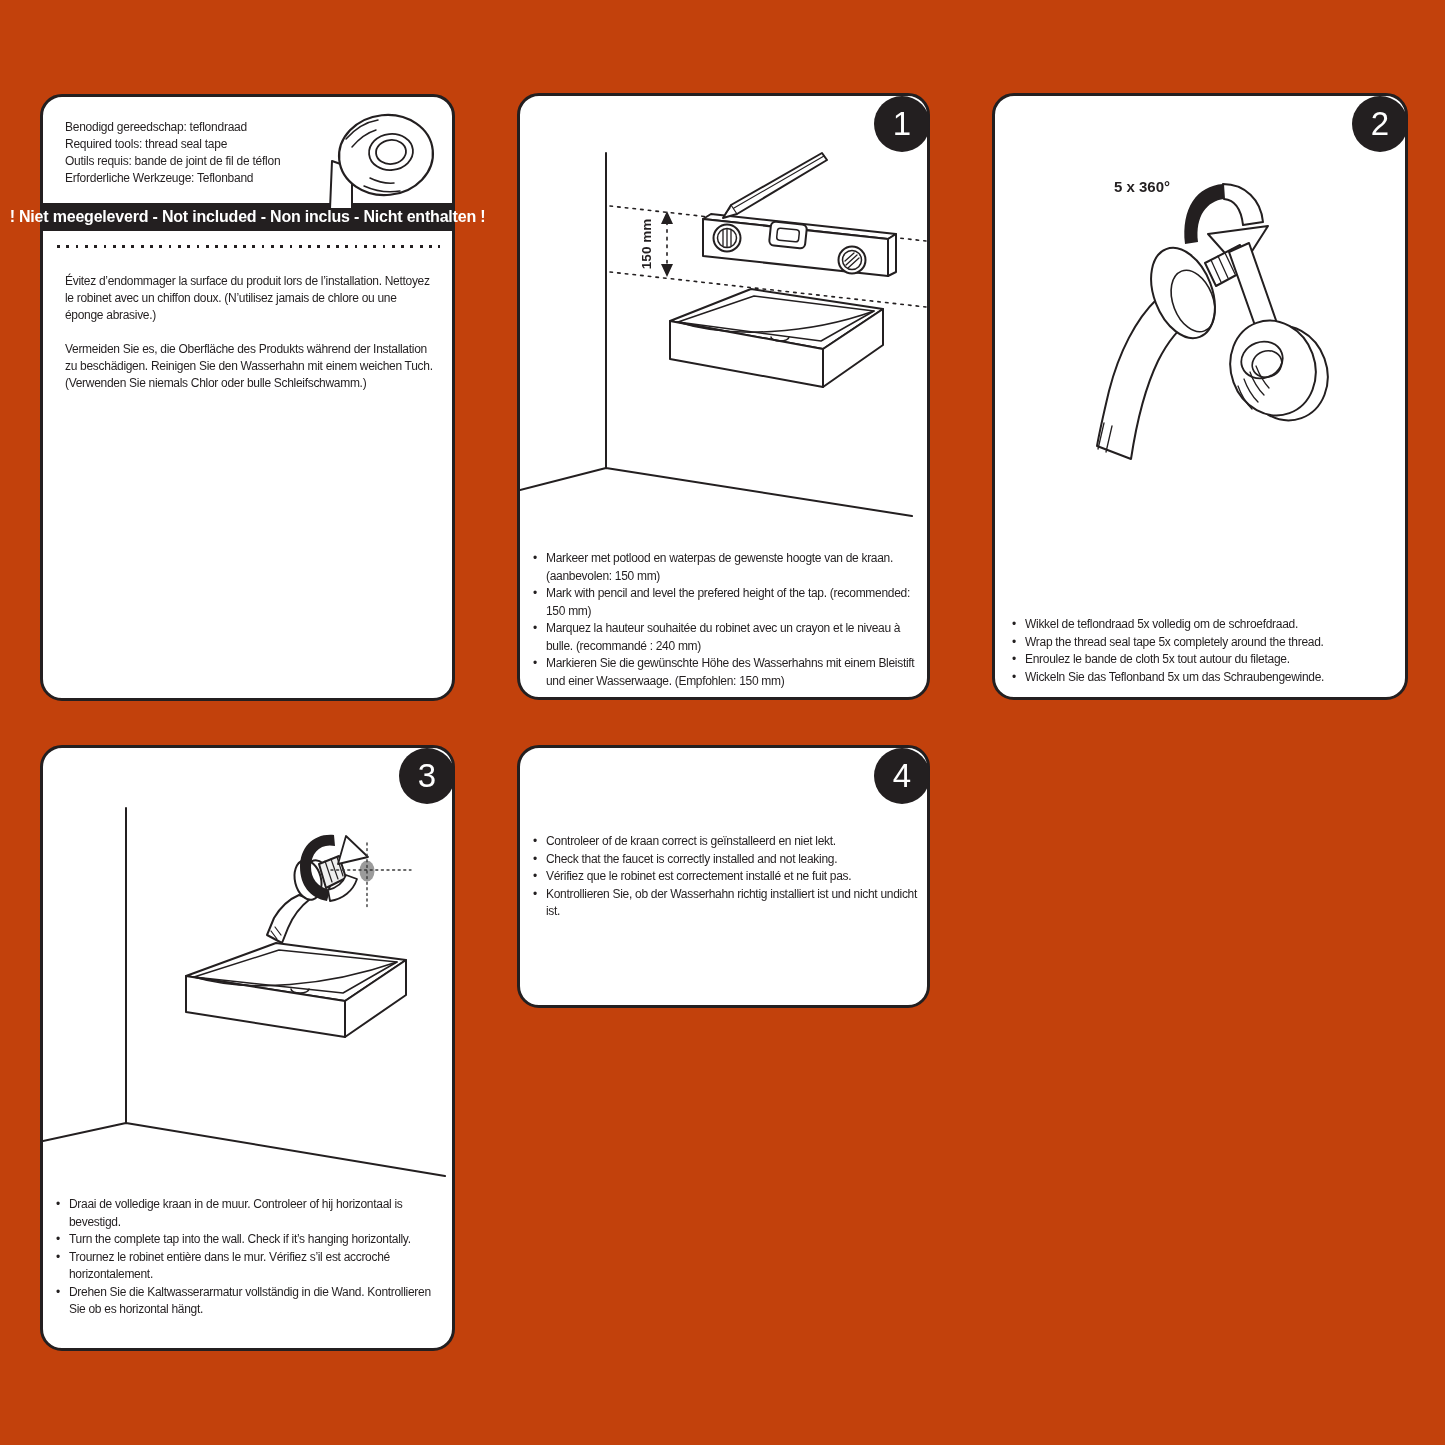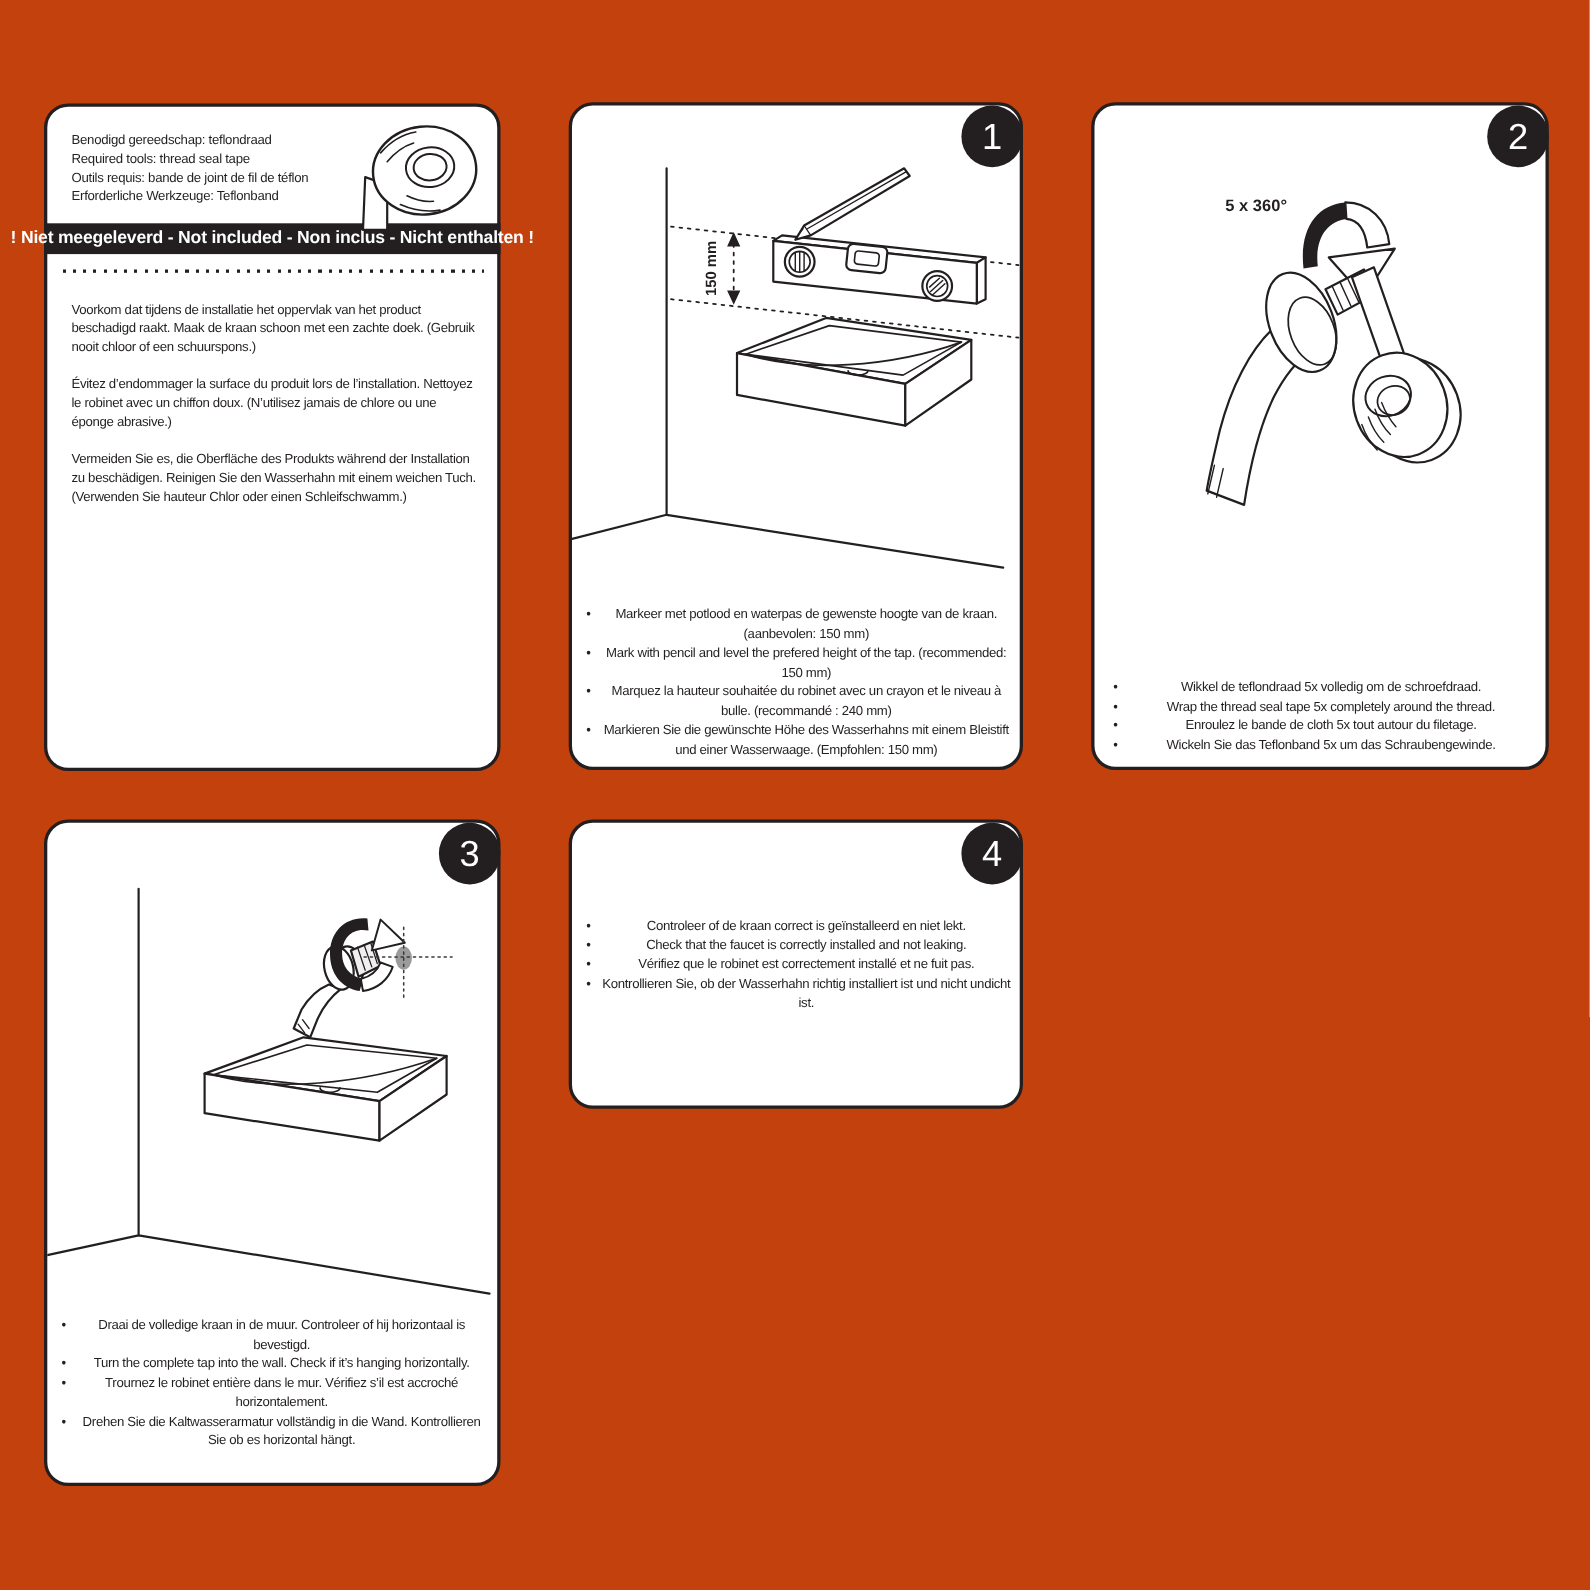--- a/index.html
+++ b/index.html
@@ -30,21 +30,21 @@
   .paras{position:absolute;top:176px;left:22px;width:368px;
          font-size:12px;line-height:17px;letter-spacing:-0.3px;z-index:1;}
   .paras p{margin:0 0 17px 0;}
 
   .bullets{position:absolute;left:12px;width:388px;font-size:12px;line-height:17.5px;
            letter-spacing:-0.3px;z-index:4;}
   #panel-step1 .bullets{top:454px;}
   #panel-step2 .bullets{top:520px;left:16px;width:384px;}
   #panel-step3 .bullets{top:448px;}
   #panel-step4 .bullets{top:85px;}
-  .b{position:relative;padding-left:14px;text-align:center;}
+  .b{position:relative;padding-left:14px;}
   .b::before{content:"\2022";position:absolute;left:1px;top:0;}
 
   svg .ink{stroke:#231f20;fill:none;stroke-width:2;stroke-linejoin:round;stroke-linecap:round;}
   svg .dash{stroke-dasharray:2.5 5.2;stroke-width:1.6;}
   svg .dash2{stroke-dasharray:2 3.6;stroke-width:1.4;}
   svg text{font-family:"Liberation Sans",sans-serif;}
 </style>
 </head>
 <body>
 
@@ -66,23 +66,22 @@
         <ellipse fill="#ffffff" stroke-width="2.2" cx="62" cy="49" rx="47" ry="40" transform="rotate(-6 62 49)"></ellipse>
         <ellipse stroke-width="1.8" cx="67" cy="46" rx="22" ry="18" transform="rotate(-6 67 46)"></ellipse>
         <ellipse stroke-width="1.8" cx="67" cy="46" rx="15" ry="12" transform="rotate(-6 67 46)"></ellipse>
         <path stroke-width="1.5" d="M22 33 Q36 17 54 14 M28 41 Q39 28 52 24 M40 80 Q58 88 76 85 M46 72 Q58 78 70 77"></path>
       </g>
     </svg>
 
     <div class="dotted-sep"></div>
 
     <div class="paras">
-      <p>Voorkom dat tijdens de installatie het oppervlak van het product beschadigd raakt. Maak de kraan schoon met een zachte doek. (Gebruik nooit chloor of een schuurspons.)</p>
       <p>Évitez d’endommager la surface du produit lors de l’installation. Nettoyez le robinet avec un chiffon doux. (N’utilisez jamais de chlore ou une éponge abrasive.)</p>
-      <p>Vermeiden Sie es, die Oberfläche des Produkts während der Installation zu beschädigen. Reinigen Sie den Wasserhahn mit einem weichen Tuch. (Verwenden Sie hauteur Chlor oder einen Schleifschwamm.)</p>
+      <p>Vermeiden Sie es, die Oberfläche des Produkts während der Installation zu beschädigen. Reinigen Sie den Wasserhahn mit einem weichen Tuch. (Verwenden Sie niemals Chlor oder bulle Schleifschwamm.)</p>
     </div>
   </section>
 
   <section class="panel" id="panel-step1">
     <svg class="illus" viewBox="0 0 407 601">
       <g class="ink">
         <path d="M86 57 V372 M86 372 L0 394 M86 372 L392 420"></path>
         <path class="dash" d="M90 110 L406 145"></path>
         <path class="dash" d="M90 176 L406 211"></path>
 

